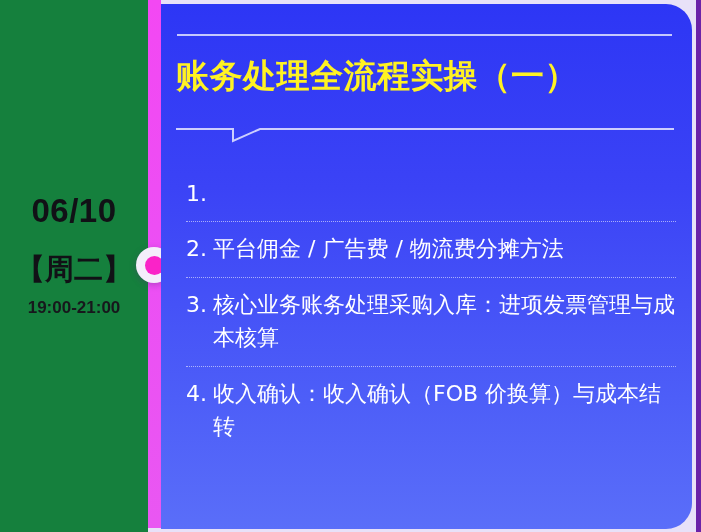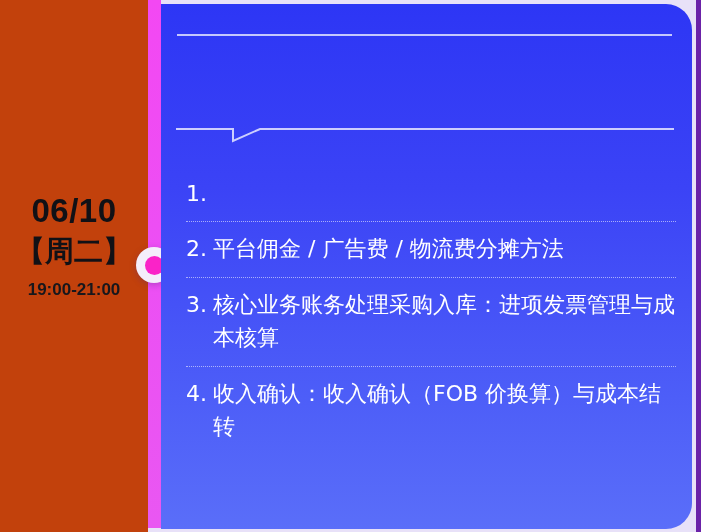--- a/index.html
+++ b/index.html
@@ -23,42 +23,42 @@
     background: #e8e1f8;
   }
 
   
   .date-col {
     position: absolute;
     left: 0;
     top: 0;
     width: 148px;
     height: 532px;
-    background: #c2410c;
+    background: #15803d;
   }
   .date-inner {
     position: absolute;
     left: 0;
     top: 190px;
     width: 148px;
     text-align: center;
     color: #101014;
   }
   .date-day {
     font-size: 33px;
     font-weight: bold;
     letter-spacing: 0.5px;
     line-height: 1.25;
     color: #111116;
   }
   .date-weekday {
     font-size: 29px;
     font-weight: bold;
     line-height: 1.3;
-    margin-top: 2px;
+    margin-top: 20px;
     color: #111116;
     font-family: "DejaVu Sans", "Liberation Sans", sans-serif;
   }
   .date-time {
     font-size: 17px;
     font-weight: bold;
     margin-top: 9px;
     letter-spacing: 0px;
     color: #17171c;
   }
@@ -192,20 +192,21 @@
     </div>
   </div>
 
   <div class="timeline"></div>
   <div class="timeline-dot"></div>
 
   <div class="panel">
 
     <div class="title-rule-top"></div>
 
+    <div class="title-text">账务处理全流程实操（一）</div>
 
     <div class="title-rule-bottom">
       <svg width="498" height="28" viewBox="0 0 498 28" fill="none" xmlns="http://www.w3.org/2000/svg">
         <path d="M0 13 L57 13 L57 25 L84 13 L498 13" stroke="#e6e8ff" stroke-opacity="0.85" stroke-width="2" fill="none" stroke-linejoin="miter" stroke-linecap="butt"></path>
       </svg>
     </div>
 
     <div class="agenda">
 
       <div class="agenda-item">

